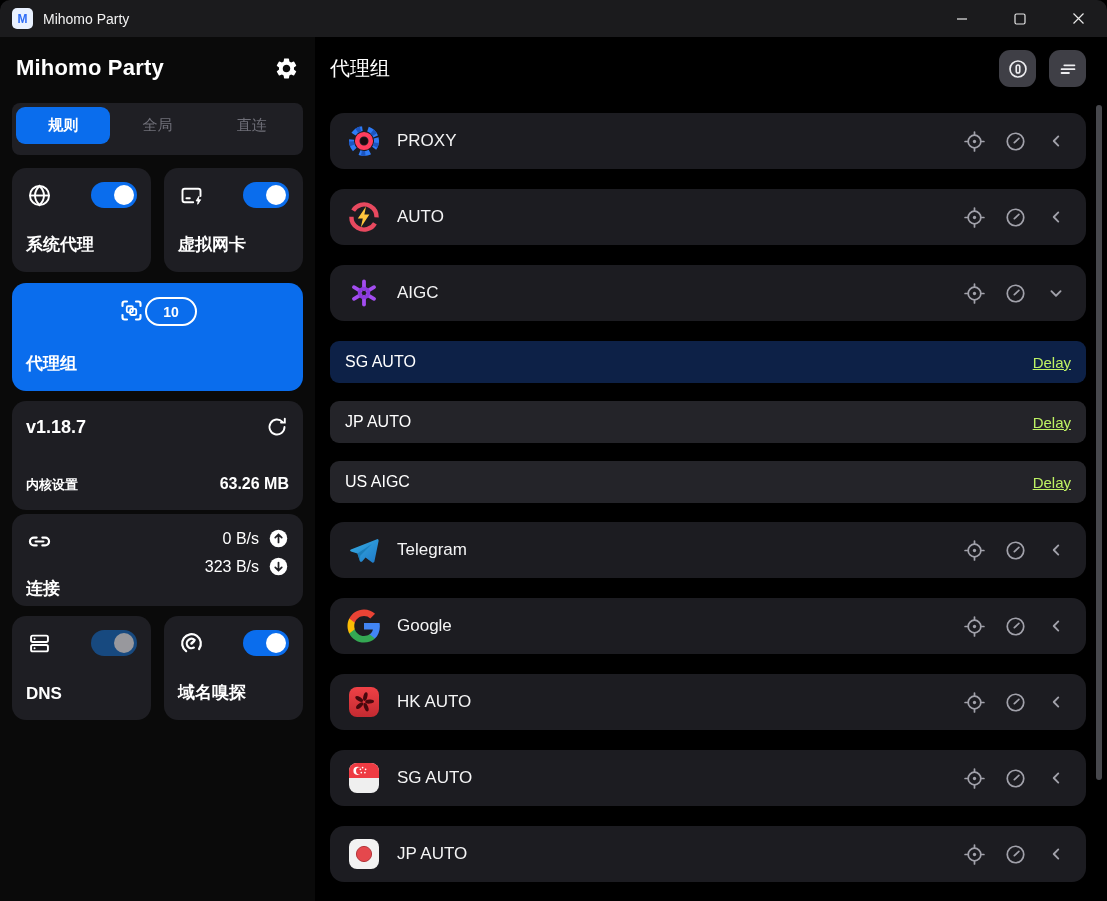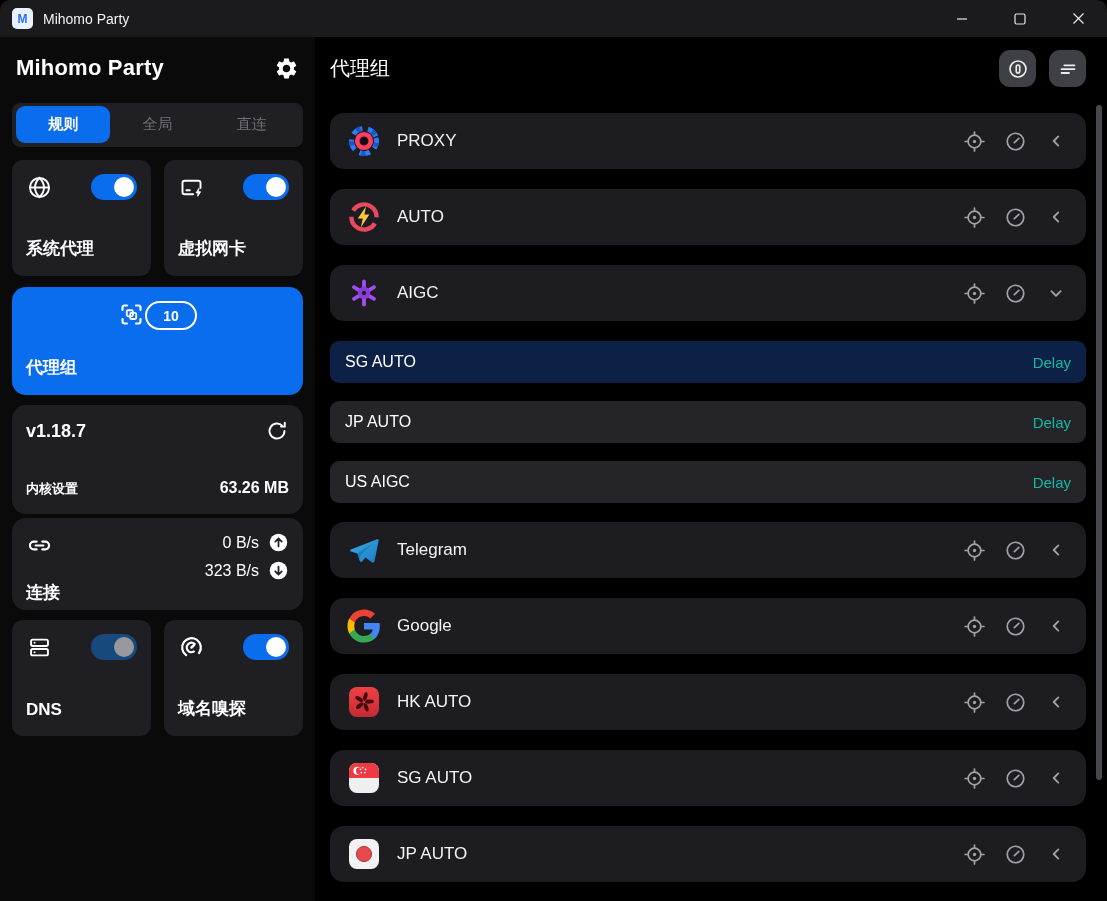--- a/index.html
+++ b/index.html
@@ -29,35 +29,35 @@
   
   .app{ display:flex; height:864px; position:relative; }
 
   
   .sidebar{ width:315px; background:#0a0a0a; padding:10px 12px 0 12px; flex:none; }
   .sb-header{ display:flex; align-items:center; height:42px; margin-bottom:14px; padding:0 4px; }
   .sb-title{ font-size:22px; font-weight:bold; letter-spacing:.2px; }
   .gear-btn{ margin-left:auto; cursor:pointer; }
 
   .mode-tabs{
-    background:#1f1f24; border-radius:8px; height:44px; display:flex;
-    align-items:flex-end; padding:4px; margin-bottom:13px;
+    background:#1f1f24; border-radius:8px; height:52px; display:flex;
+    align-items:flex-start; padding:4px; margin-bottom:13px;
   }
   .mode-tab{
     flex:1; height:37px; display:flex; align-items:center; justify-content:center;
     color:#6f6f78; font-size:15px; border-radius:9px; cursor:pointer;
   }
   .mode-tab.active{ background:#0a6ded; color:#fff; font-weight:bold; }
 
   .sb-grid{ display:grid; grid-template-columns:1fr 1fr; gap:13px; margin-bottom:11px; }
   .card{
     background:#1e1e23; border-radius:14px; padding:14px 14px 16px 14px;
     display:flex; flex-direction:column;
   }
-  .toggle-card{ height:116px;border-radius:11px; }
+  .toggle-card{ height:104px; }
   .toggle-card .row1{ display:flex; align-items:flex-start; justify-content:space-between; }
   .card-label{ margin-top:auto; font-weight:bold; font-size:17px; }
 
   .toggle{ width:46px; height:26px; border-radius:13px; position:relative; background:#0a6ded; flex:none; cursor:pointer; }
   .toggle .knob{ position:absolute; top:3px; right:3px; width:20px; height:20px; border-radius:50%; background:#fff; }
   .toggle.dim{ background:#17497f; }
   .toggle.dim .knob{ background:#98989d; }
 
   .profile-card{ height:107px; margin-bottom:10px; }
   .profile-top{ display:flex; align-items:center; }
@@ -103,21 +103,21 @@
   .row-icon{ width:36px; height:36px; margin-right:15px; flex:none; }
   .row-name{ font-size:17px; font-weight:500; color:#f4f4f5; }
   .row-actions{ margin-left:auto; display:flex; align-items:center; gap:17px; }
   .action-btn{ width:24px; height:24px; display:flex; align-items:center; justify-content:center; cursor:pointer; }
 
   .sub-row{
     height:42px; border-radius:9px; background:#242429; display:flex; align-items:center;
     padding:0 15px; margin-bottom:18px; cursor:pointer; font-size:16px;
   }
   .sub-row.selected{ background:#0d2147; }
-  .delay-link{ margin-left:auto; color:#14b8a6; font-size:15px; cursor:pointer; }
+  .delay-link{ margin-left:auto; color:#bef264; font-size:15px; cursor:pointer;text-decoration:underline; }
 
   .scrollbar-thumb{
     position:absolute; right:5px; top:68px; width:6px; height:675px;
     background:#47484d; border-radius:3px; cursor:grab;
   }
 
   .clip-last{ margin-bottom:0; }
 </style>
 </head>
 <body>

